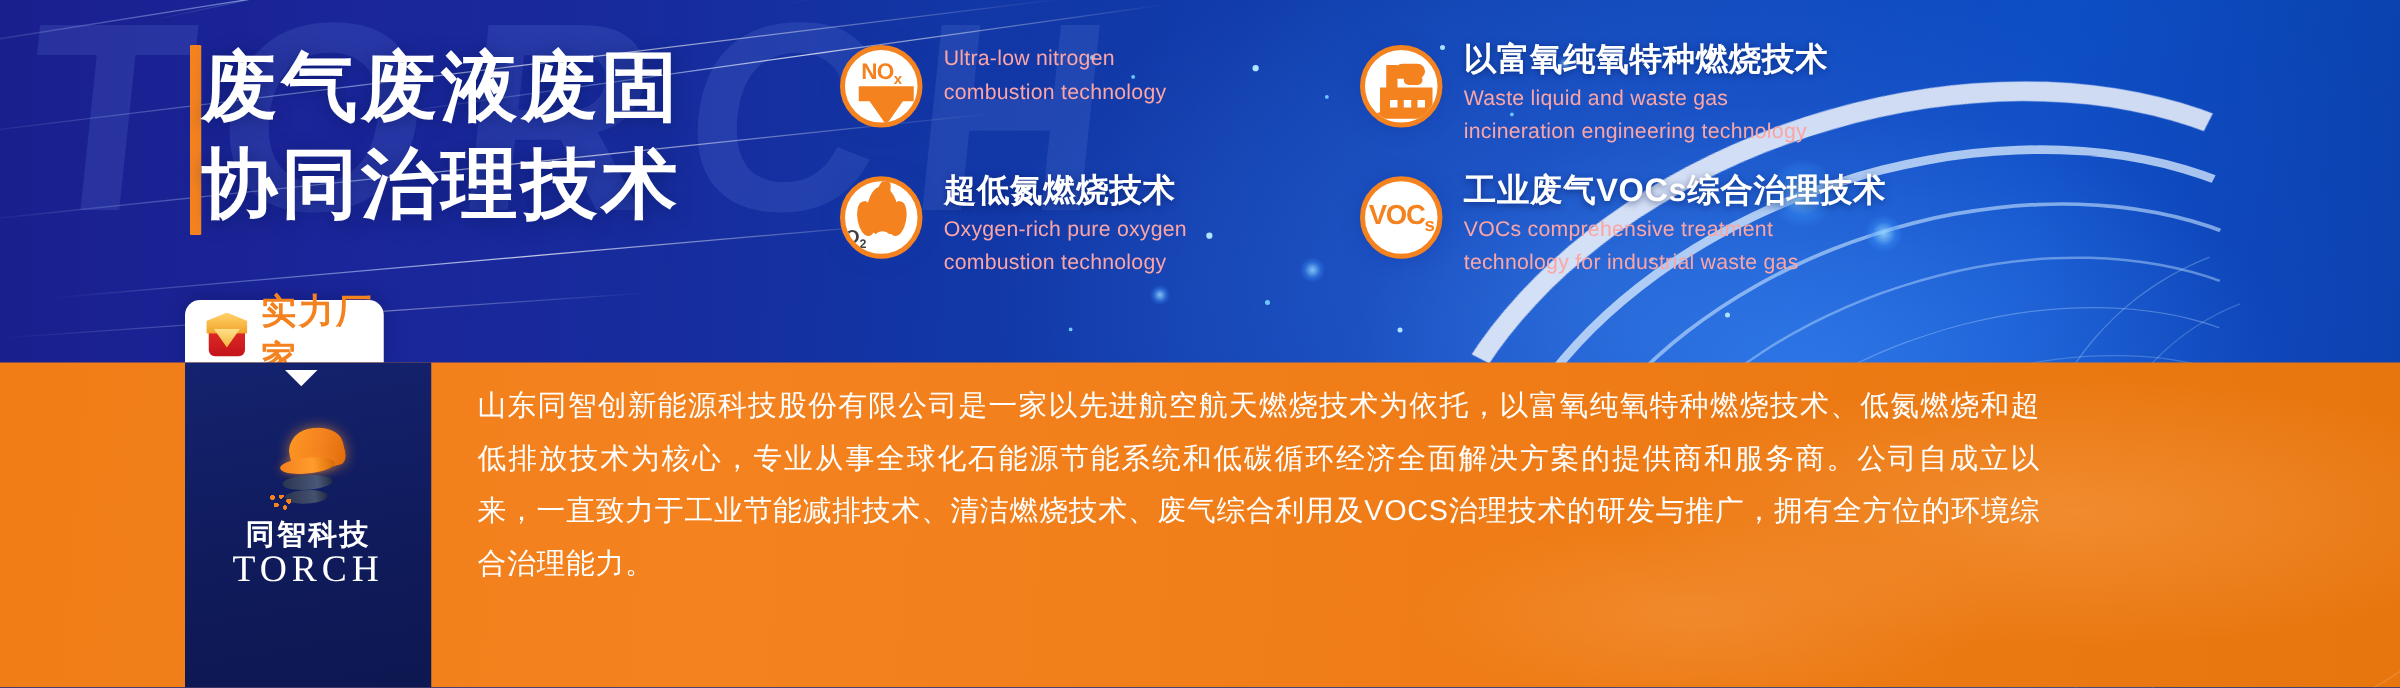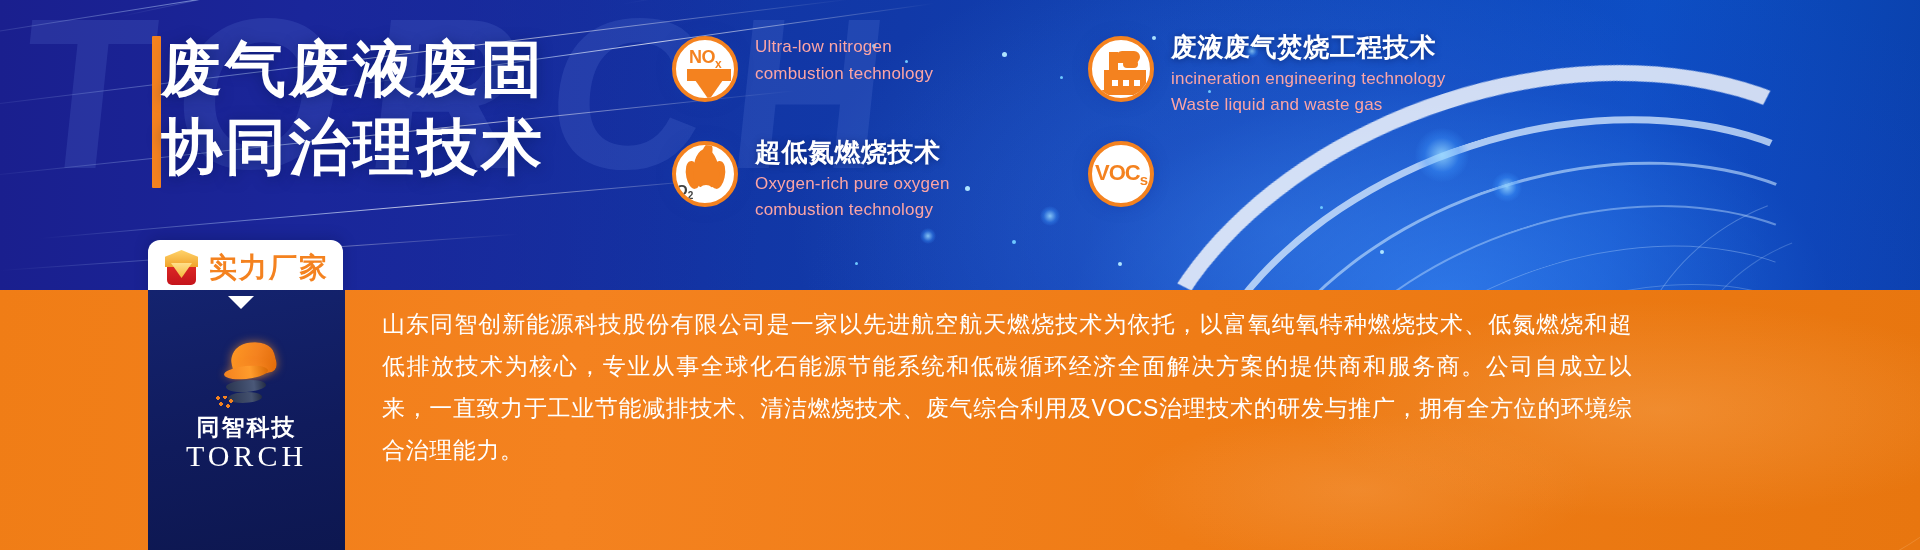--- a/index.html
+++ b/index.html
@@ -159,21 +159,21 @@
   .ico-vocs {
     position:absolute; left:0; right:0; top:50%; transform:translateY(-50%);
     text-align:center; color:#f4821f;
     font-size:22px; font-weight:bold; letter-spacing:-1px;
     font-family:"Liberation Sans",sans-serif;
   }
   .ico-vocs sub { font-size:15px; }
   
   .badge {
     position:absolute; left:148px; top:240px;
-    width:195px; height:56px; background:#ffffff;
+    width:159px; height:56px; background:#ffffff;
     border-radius:12px 12px 0 0;
     display:flex; align-items:center; gap:11px;
     padding-left:17px;
     box-shadow:0 -2px 14px rgba(0,10,60,.25);
   }
   .badge-medal { position:relative; width:33px; height:36px; flex:0 0 33px; }
   .medal-body {
     position:absolute; left:2px; top:6px; width:29px; height:29px;
     background:linear-gradient(180deg,#e8322a 0%,#c4141b 100%);
     border-radius:3px 3px 5px 5px;
@@ -359,23 +359,23 @@
           <div class="fac-smoke2"></div>
           <div class="fac-stack"></div>
           <div class="fac-body"></div>
           <div class="fac-win" style="left:11px;"></div>
           <div class="fac-win" style="left:22px;"></div>
           <div class="fac-win" style="left:33px;"></div>
           <div class="fac-base"></div>
         </div>
       </div>
       <div class="f-text">
-        <div class="f-cn">废液废气焚烧工程技术</div>
+        <div class="f-cn">以富氧纯氧特种燃烧技术</div>
+        <div class="f-en">Waste liquid and waste gas</div>
         <div class="f-en">incineration engineering technology</div>
-        <div class="f-en">Waste liquid and waste gas</div>
       </div>
     </div>
 
     <div class="feature">
       <div class="f-icon">
         <div class="ico-flame">
           <div class="flame-l"></div>
           <div class="flame-r"></div>
           <div class="flame-main"></div>
           <div class="flame-tip"></div>
@@ -387,20 +387,25 @@
         <div class="f-cn">超低氮燃烧技术</div>
         <div class="f-en">Oxygen-rich pure oxygen</div>
         <div class="f-en">combustion technology</div>
       </div>
     </div>
 
     <div class="feature">
       <div class="f-icon">
         <div class="ico-vocs"><span>VOC</span><sub>s</sub></div>
       </div>
+      <div class="f-text">
+        <div class="f-cn">工业废气VOCs综合治理技术</div>
+        <div class="f-en">VOCs comprehensive treatment</div>
+        <div class="f-en">technology for industrial waste gas</div>
+      </div>
     </div>
 
   </div>
 
   <div class="badge">
     <div class="badge-medal">
       <div class="medal-body"></div>
       <div class="medal-top"></div>
       <div class="medal-v"></div>
     </div>

